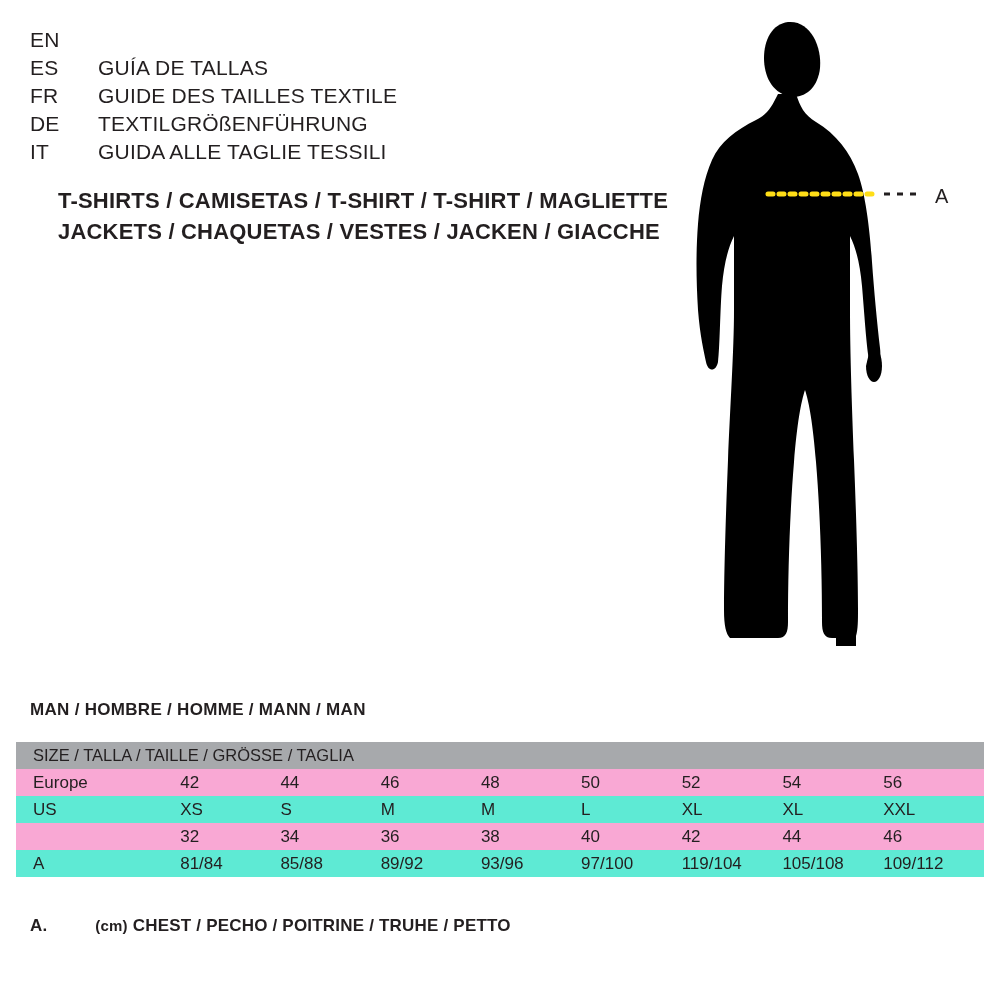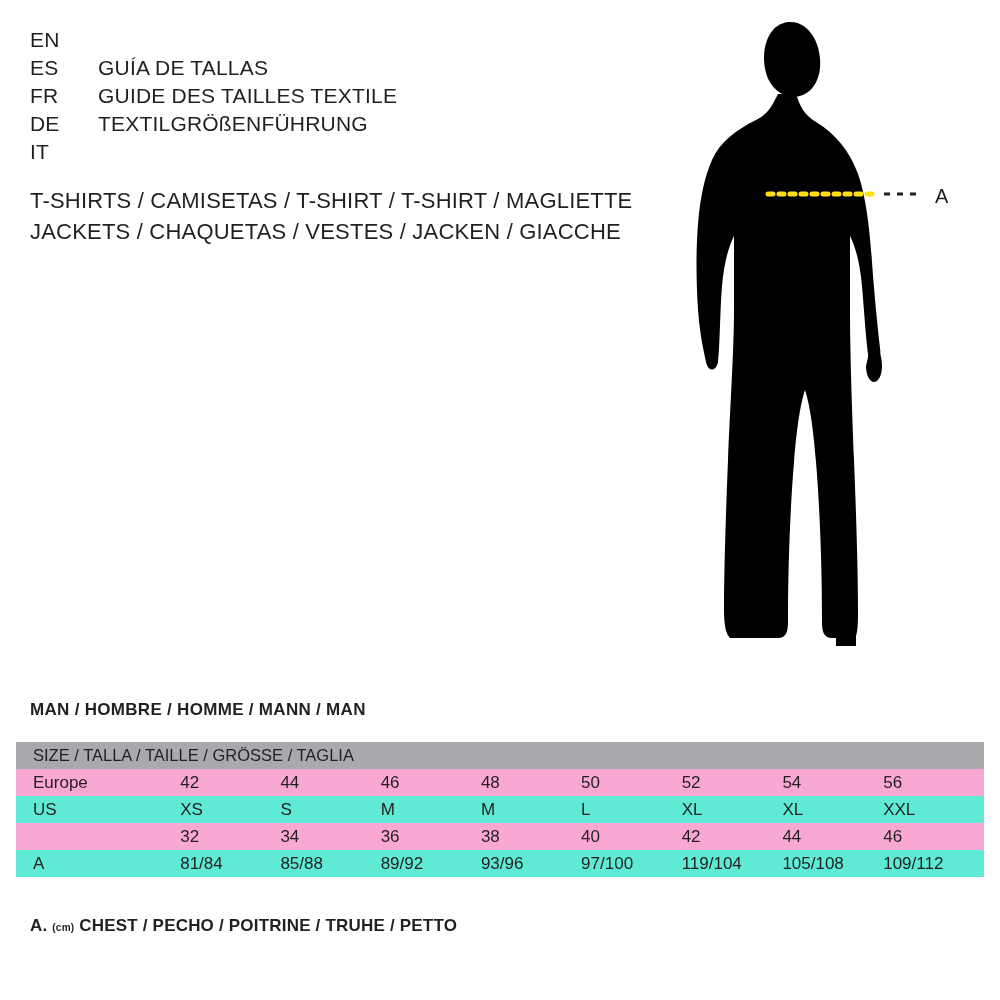--- a/index.html
+++ b/index.html
@@ -47,24 +47,25 @@
 
   
   .headings {
     position: absolute;
     left: 30px;
     top: 185px;
     width: 640px;
   }
   .heading-line {
     font-size: 22px;
-    font-weight: normal;
+    font-weight: bold;
     line-height: 31px;
     letter-spacing: 0.2px;
     white-space: nowrap;
+    margin-left: 28px;
   }
 
   
   .figure {
     position: absolute;
     left: 660px;
     top: 10px;
     width: 330px;
     height: 660px;
   }
@@ -128,21 +129,22 @@
 
   .footnote {
     position: absolute;
     left: 30px;
     top: 916px;
     font-size: 17px;
     font-weight: bold;
     letter-spacing: 0.2px;
   }
   .footnote .small {
-    font-size: 10px;
+    font-size: 15px;
+    margin-left: 43px;
   }
 </style>
 </head>
 <body>
 
 <div class="page">
 
   <div class="lang-block">
     <div class="lang-row">
       <span class="lang-code">EN</span>
@@ -154,20 +156,21 @@
     <div class="lang-row">
       <span class="lang-code">FR</span>
       <span class="lang-text">GUIDE DES TAILLES TEXTILE</span>
     </div>
     <div class="lang-row">
       <span class="lang-code">DE</span>
       <span class="lang-text">TEXTILGRÖßENFÜHRUNG</span>
     </div>
     <div class="lang-row">
       <span class="lang-code">IT</span>
+      <span class="lang-text">GUIDA ALLE TAGLIE TESSILI</span>
     </div>
   </div>
 
   <div class="headings">
     <div class="heading-line">T-SHIRTS / CAMISETAS / T-SHIRT / T-SHIRT / MAGLIETTE</div>
     <div class="heading-line">JACKETS / CHAQUETAS / VESTES / JACKEN / GIACCHE</div>
   </div>
 
   <div class="figure">
     <svg width="330" height="660" viewBox="0 0 330 660" xmlns="http://www.w3.org/2000/svg">

